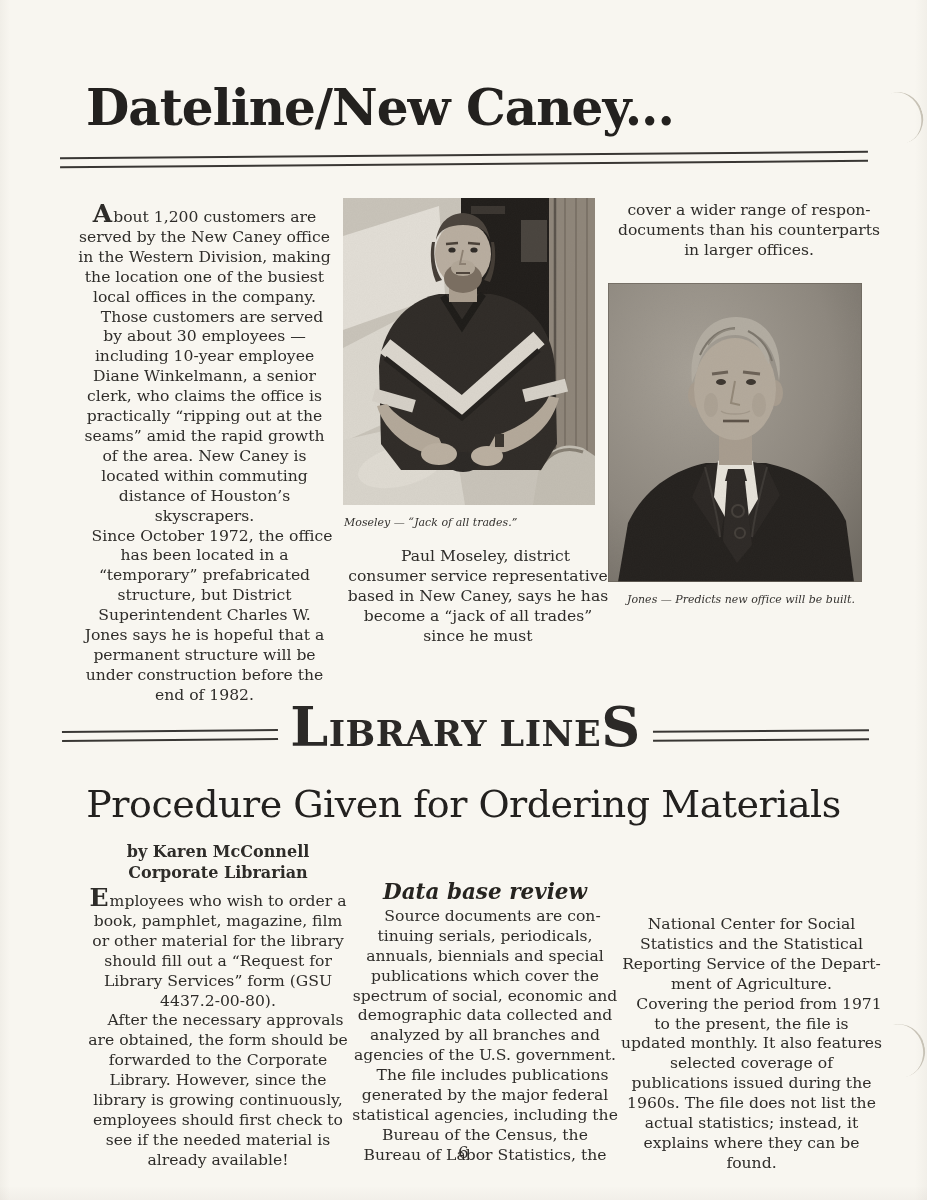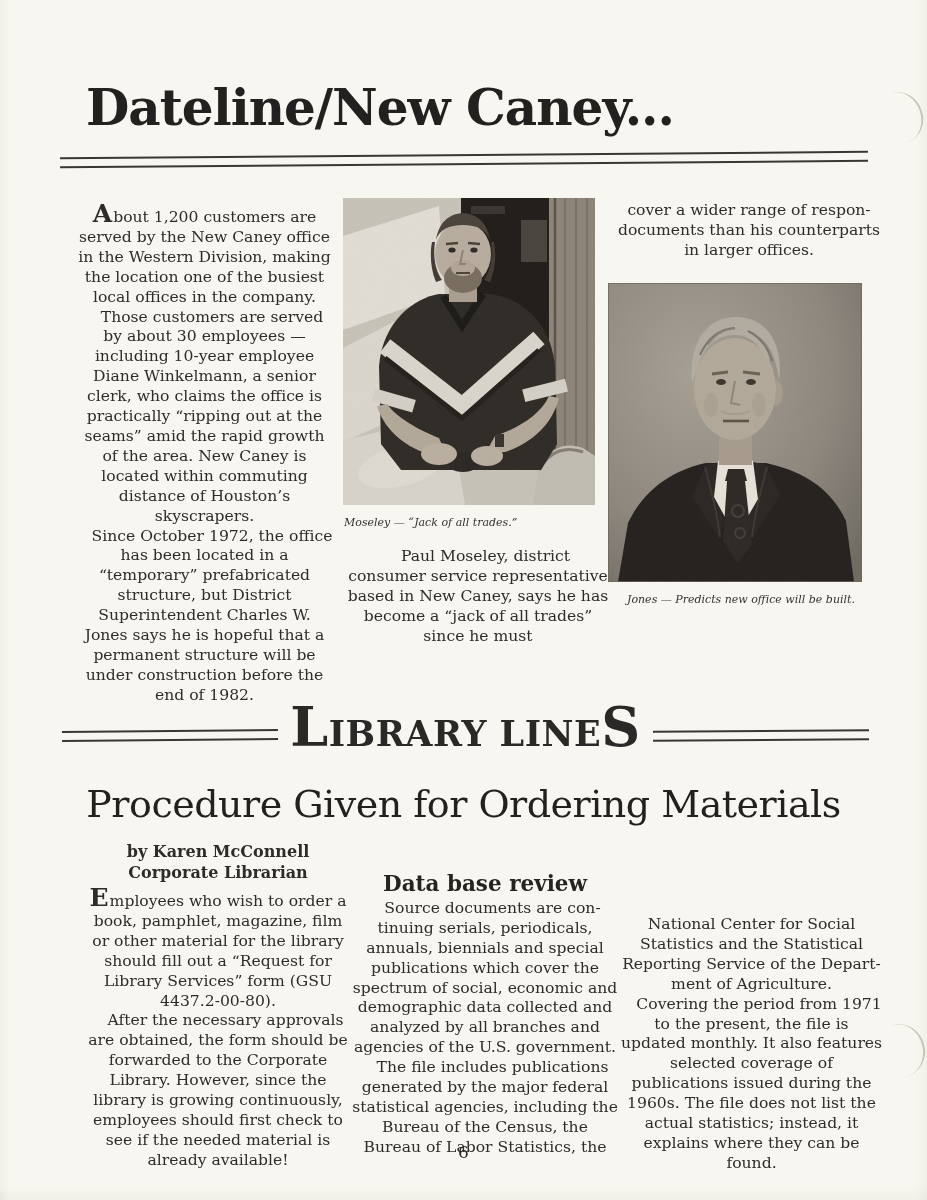--- a/index.html
+++ b/index.html
@@ -44,21 +44,21 @@
   .banner-text .big{font-size:54px;}
   .banner-text .small{font-size:35px;}
   .lib-headline{
     position:absolute;left:0;right:0;top:782px;margin:0;text-align:center;
     font-size:38px;font-weight:400;letter-spacing:-0.5px;color:#23211f;white-space:nowrap;
   }
   .byline{font-weight:700;font-size:16px;line-height:21px;margin:0 0 2px 0;}
   .lib-left{left:88px;top:841px;width:260px;}
   .lib-mid{left:352px;top:866px;width:266px;}
   .lib-right{left:620px;top:879px;width:263px;margin-top:36px;}
-  .subhead{margin:8px 0 5px 0;font-size:21.5px;font-weight:700;color:#26241ف;color:#262420;}
+  .subhead{margin:16px 0 5px 0;font-size:21.5px;font-weight:700;color:#26241ف;color:#262420;font-style:italic;}
   .page-number{position:absolute;left:0;right:0;top:1142px;text-align:center;font-size:17px;color:#2e2c29;}
   .curl{position:absolute;border:0;border-right:2.5px solid #c7c2b6;border-radius:50%;background:transparent;}
   .curl-top{right:4px;top:92px;width:46px;height:52px;transform:rotate(-18deg);}
   .curl-mid{right:2px;top:1024px;width:50px;height:54px;transform:rotate(-14deg);}
 </style>
 </head>
 <body>
 
 <div class="page">
 

